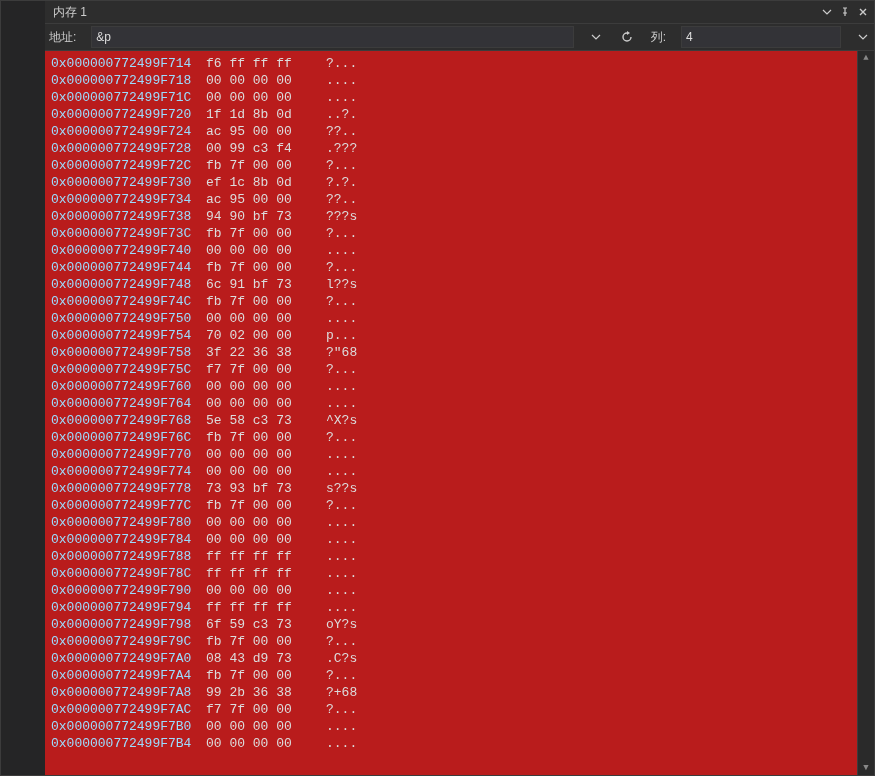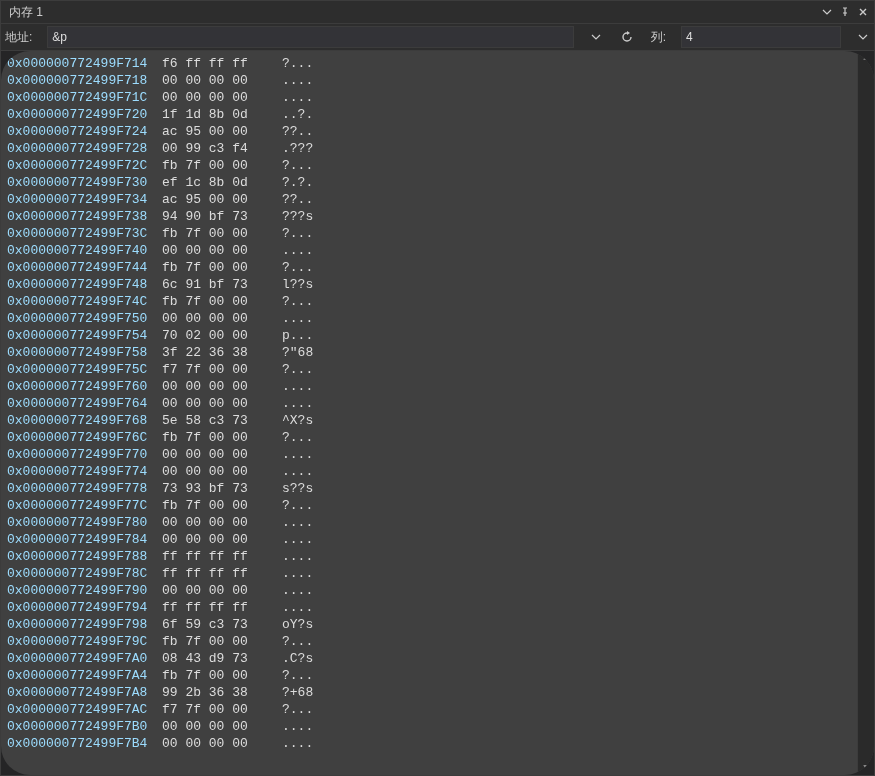--- a/index.html
+++ b/index.html
@@ -15,20 +15,21 @@
     position: relative;
   }
   .panel {
     background: #252526;
     width: 100%;
     height: 100%;
     display: flex;
     flex-direction: column;
     border: 1px solid #3c3c3c;
     box-sizing: border-box;
+    padding-left: 44px;
   }
   .titlebar {
     display: flex;
     align-items: center;
     justify-content: space-between;
     background: #2d2d2d;
     color: #ccc;
     font-family: "Segoe UI", Tahoma, sans-serif;
     font-size: 12px;
     height: 22px;
@@ -81,24 +82,23 @@
     background:#333337;
     border:1px solid #3c3c3c;
     color:#ddd;
     font-size:12px;
     height:20px;
     padding:0 4px;
   }
   .content {
     flex:1;
     display:flex;
-    background:#404040;
+    background:#b91c1c;
     overflow:hidden;
     position:relative;
-    border-radius:29px;
   }
   .mem-area {
     flex:1;
     padding:4px 6px;
     overflow:hidden;
     line-height:17px;
     white-space:pre;
     font-family:Consolas,"Courier New",monospace;
     font-size:13px;
     color:#ccc;

